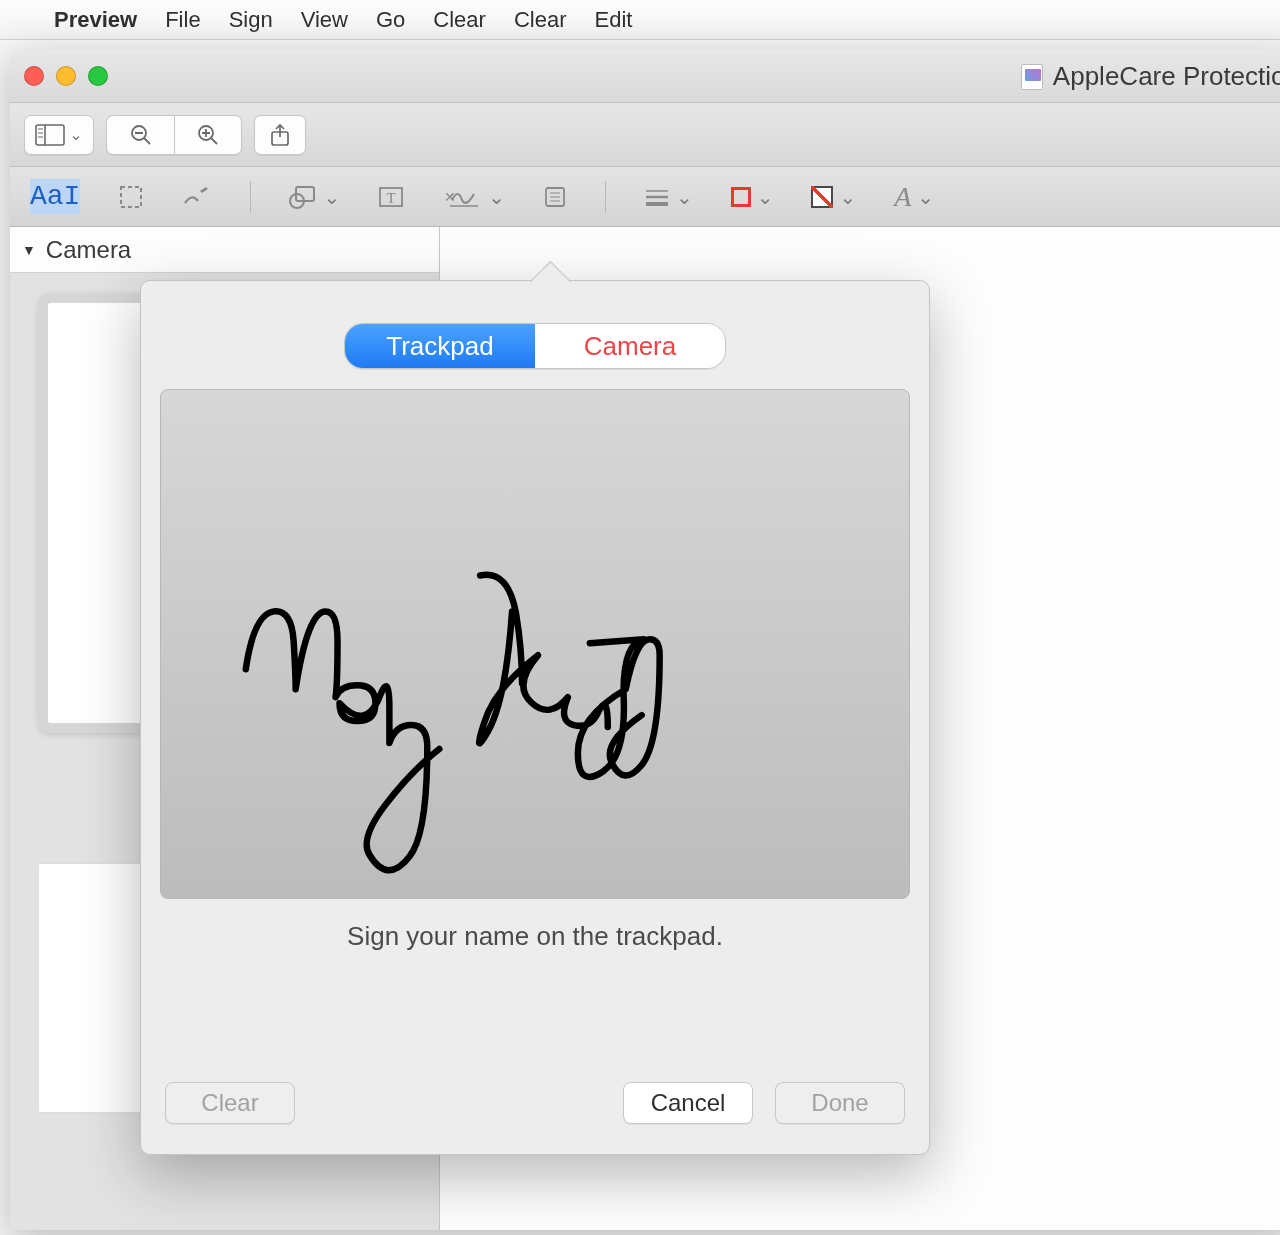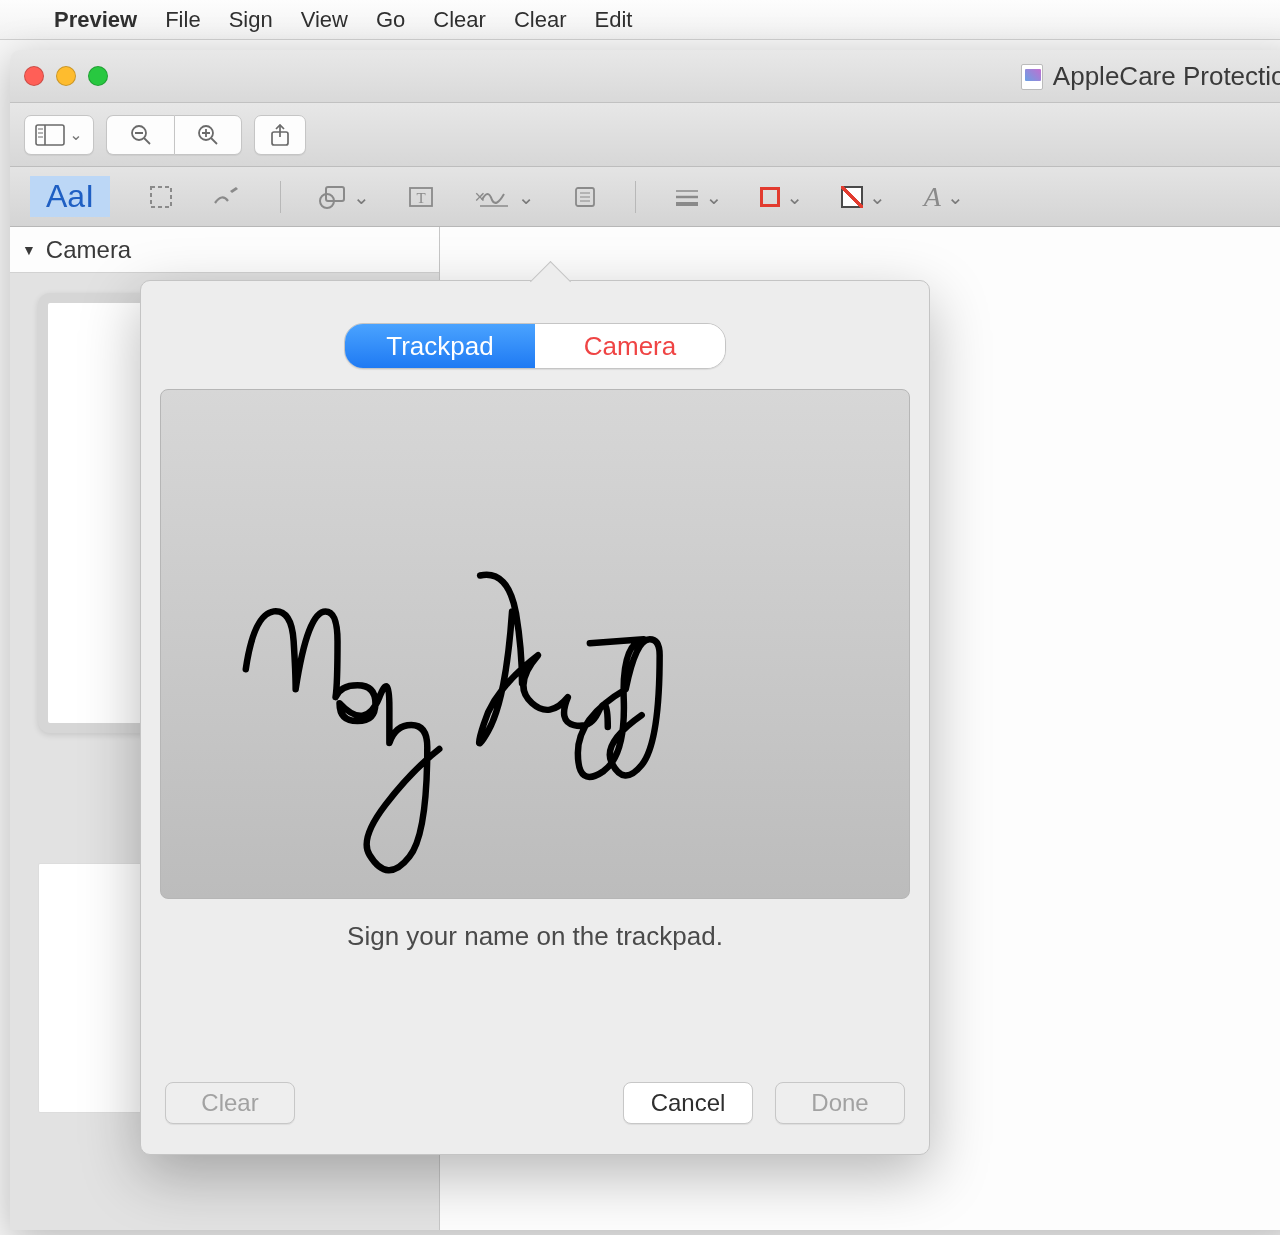--- a/index.html
+++ b/index.html
@@ -93,24 +93,24 @@
     border-bottom: 1px solid #b7b7b7;
     display: flex;
     align-items: center;
     padding: 0 20px;
     gap: 38px;
     color: #7a7a7a;
     font-size: 20px;
   }
   .aa-sel {
     background: #bcd7f6;
-    padding: 2px 16px;
+    padding: 2px 0;
     color: #1f5fc3;
-    font-family: Liberation Sans, sans-serif;
-    font-size: 32px;
+    font-family: Liberation Mono, monospace;
+    font-size: 28px;
   }
   .tb2-item { display: flex; align-items: center; gap: 6px; }
   .divider-v { width: 1px; height: 32px; background: #b8b8b8; }
   .content-row { display: flex; height: calc(100% - 177px); }
   .sidebar {
     width: 430px;
     background: #e2e2e2;
     border-right: 1px solid #c7c7c7;
   }
   .sb-header {

